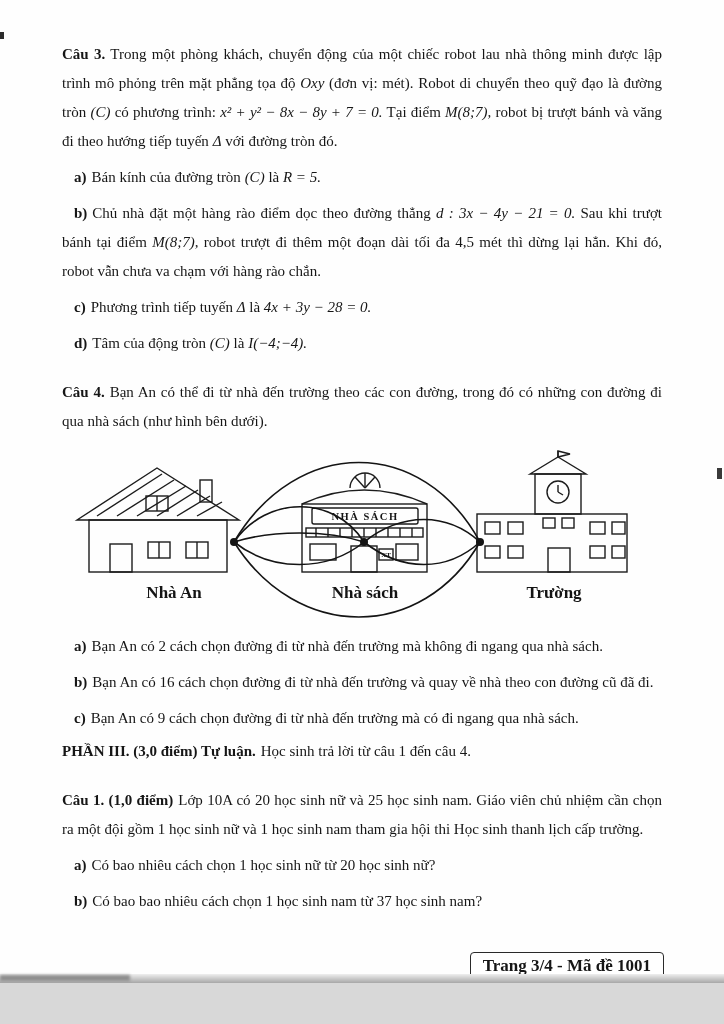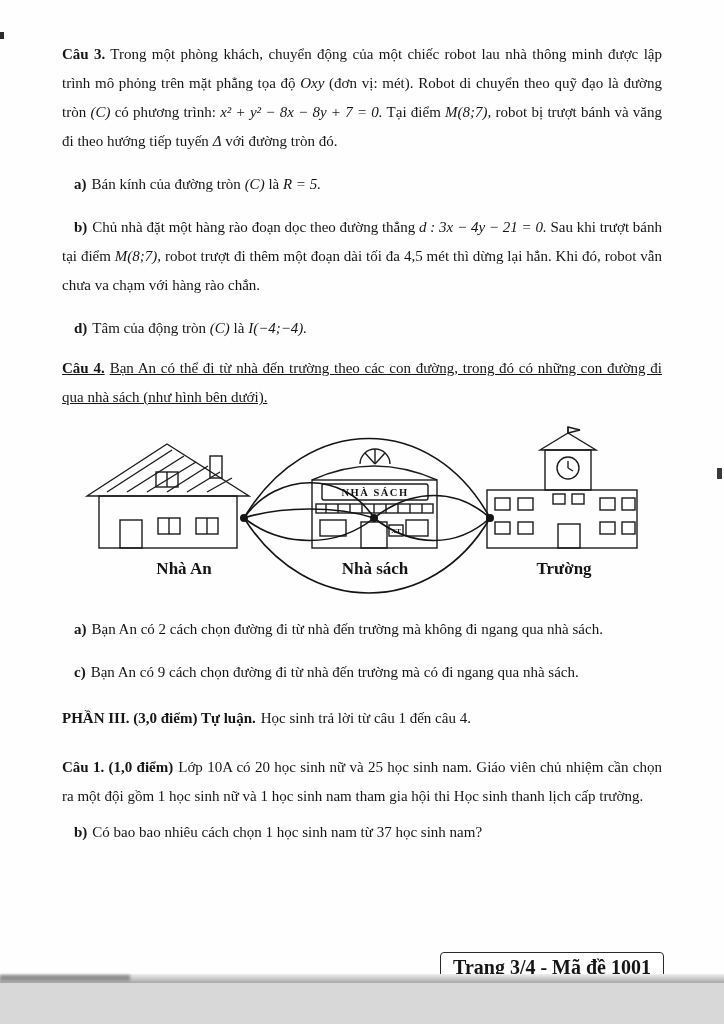--- a/index.html
+++ b/index.html
@@ -5,37 +5,37 @@
   html,body { margin:0; padding:0; background:#d8d8d8; }
   .page {
     position:relative; width:724px; height:983px; margin:0 auto;
     background:#fefefe; overflow:hidden; color:#161616;
     font-family:"Liberation Serif", serif;
   }
   .content { position:absolute; left:62px; top:40px; width:600px; }
   p { margin:0; font-size:15px; line-height:29px; text-align:justify; }
   .qlabel { font-weight:bold; margin-right:5px; }
   .ilabel { font-weight:bold; margin-right:5px; }
-  .item { text-indent:12px; margin-top:14px; }
+  .item { text-indent:12px; margin-top:7px; }
   .math { font-style:italic; }
-  .q4-para { margin-top:11px;text-decoration:underline; }
-  .part-heading { margin-top:17px; }
+  .q4-para { margin-top:20px; }
+  .part-heading { margin-top:4px; }
   .q1-para { margin-top:20px; }
   .wide-item { margin-top:7px; }
 
-  .figure-wrap { width:600px; display:flex; justify-content:center; margin:14px 0 6px 0; }
+  .figure-wrap { width:600px; display:flex; margin:14px 0 6px 0; }
   .figure-svg text { font-family:"Liberation Serif", serif; fill:#141414; }
   .fig-label { font-size:17px; font-weight:bold; }
   .sign-text { font-family:"Liberation Sans", sans-serif; font-size:10.5px; font-weight:bold; letter-spacing:1.5px; }
   .badge-text { font-family:"Liberation Sans", sans-serif; font-size:7px; font-weight:bold; }
 
   .footer-box {
     position:absolute; right:60px; top:952px;
     border:1.6px solid #2a2a2a; border-radius:4px;
-    padding:3px 12px; font-weight:bold; font-size:20px;
+    padding:3px 12px; font-weight:bold; font-size:17px;
     background:#fff;
   }
   .scan-bottom {
     position:absolute; left:0; right:0; bottom:0; height:9px;
     background:linear-gradient(to bottom, #efefef, #a7a7a7);
   }
   .scan-smudge {
     position:absolute; left:0; bottom:2px; width:130px; height:6px;
     background:#8d8d8d; filter:blur(1.5px);
   }
@@ -44,21 +44,22 @@
 </style>
 </head>
 <body>
 
 <div class="page">
   <div class="content">
 
     <p class="para"><b class="qlabel">Câu 3.</b><span class="runs"><span>Trong một phòng khách, chuyển động của một chiếc robot lau nhà thông minh được lập trình mô phỏng trên mặt phẳng tọa độ </span><span class="math">Oxy</span><span> (đơn vị: mét). Robot di chuyển theo quỹ đạo là đường tròn </span><span class="math">(C)</span><span> có phương trình: </span><span class="math">x² + y² − 8x − 8y + 7 = 0.</span><span> Tại điểm </span><span class="math">M(8;7),</span><span> robot bị trượt bánh và văng đi theo hướng tiếp tuyến </span><span class="math">Δ</span><span> với đường tròn đó.</span></span></p>
 
     <p class="item"><b class="ilabel">a)</b><span class="runs"><span>Bán kính của đường tròn </span><span class="math">(C)</span><span> là </span><span class="math">R = 5.</span></span></p>
-    <p class="item"><b class="ilabel">b)</b><span class="runs"><span>Chủ nhà đặt một hàng rào đoạn dọc theo đường thẳng </span><span class="math">d : 3x − 4y − 21 = 0.</span><span> Sau khi trượt bánh tại điểm </span><span class="math">M(8;7),</span><span> robot trượt đi thêm một đoạn dài tối đa 4,5 mét thì dừng lại hẳn. Khi đó, robot vẫn chưa va chạm với hàng rào chắn.</span></span></p>
+    <p class="item"><b class="ilabel">b)</b><span class="runs"><span>Chủ nhà đặt một hàng rào điểm dọc theo đường thẳng </span><span class="math">d : 3x − 4y − 21 = 0.</span><span> Sau khi trượt bánh tại điểm </span><span class="math">M(8;7),</span><span> robot trượt đi thêm một đoạn dài tối đa 4,5 mét thì dừng lại hẳn. Khi đó, robot vẫn chưa va chạm với hàng rào chắn.</span></span></p>
+    <p class="item"><b class="ilabel">c)</b><span class="runs"><span>Phương trình tiếp tuyến </span><span class="math">Δ</span><span> là </span><span class="math">4x + 3y − 28 = 0.</span></span></p>
     <p class="item"><b class="ilabel">d)</b><span class="runs"><span>Tâm của động tròn </span><span class="math">(C)</span><span> là </span><span class="math">I(−4;−4).</span></span></p>
 
     <p class="para q4-para"><b class="qlabel">Câu 4.</b><span class="runs"><span>Bạn An có thể đi từ nhà đến trường theo các con đường, trong đó có những con đường đi qua nhà sách (như hình bên dưới).</span></span></p>
 
     <div class="figure-wrap">
       <svg class="figure-svg" width="580" height="175" viewBox="0 0 580 175">
 
         <g stroke="#1c1c1c" stroke-width="1.4" fill="none">
           <rect x="27" y="70" width="138" height="52"></rect>
           <polygon points="15,70 95,18 177,70"></polygon>
@@ -141,26 +142,28 @@
 
         <text class="sign-text" x="303" y="70" text-anchor="middle">NHÀ SÁCH</text>
         <text class="badge-text" x="324" y="107" text-anchor="middle">XT</text>
         <text class="fig-label" x="112" y="148" text-anchor="middle">Nhà An</text>
         <text class="fig-label" x="303" y="148" text-anchor="middle">Nhà sách</text>
         <text class="fig-label" x="492" y="148" text-anchor="middle">Trường</text>
       </svg>
     </div>
 
     <p class="item"><b class="ilabel">a)</b><span class="runs"><span>Bạn An có 2 cách chọn đường đi từ nhà đến trường mà không đi ngang qua nhà sách.</span></span></p>
+    <p class="item"><b class="ilabel">b)</b><span class="runs"><span>Bạn An có 16 cách chọn đường đi từ nhà đến trường và quay về nhà theo con đường cũ đã đi.</span></span></p>
     <p class="item"><b class="ilabel">c)</b><span class="runs"><span>Bạn An có 9 cách chọn đường đi từ nhà đến trường mà có đi ngang qua nhà sách.</span></span></p>
 
     <p class="para part-heading"><b class="qlabel">PHẦN III. (3,0 điểm) Tự luận.</b><span>Học sinh trả lời từ câu 1 đến câu 4.</span></p>
 
     <p class="para q1-para"><b class="qlabel">Câu 1. (1,0 điểm)</b><span class="runs"><span>Lớp 10A có 20 học sinh nữ và 25 học sinh nam. Giáo viên chủ nhiệm cần chọn ra một đội gồm 1 học sinh nữ và 1 học sinh nam tham gia hội thi Học sinh thanh lịch cấp trường.</span></span></p>
 
+    <p class="item wide-item"><b class="ilabel">a)</b><span class="runs"><span>Có bao nhiêu cách chọn 1 học sinh nữ từ 20 học sinh nữ?</span></span></p>
     <p class="item wide-item"><b class="ilabel">b)</b><span class="runs"><span>Có bao bao nhiêu cách chọn 1 học sinh nam từ 37 học sinh nam?</span></span></p>
 
   </div>
 
   <div class="footer-box"><span>Trang 3/4 - Mã đề 1001</span></div>
 
   <div class="scan-bottom"></div>
   <div class="scan-smudge"></div>
   <div class="speck-a"></div>
   <div class="speck-b"></div>

